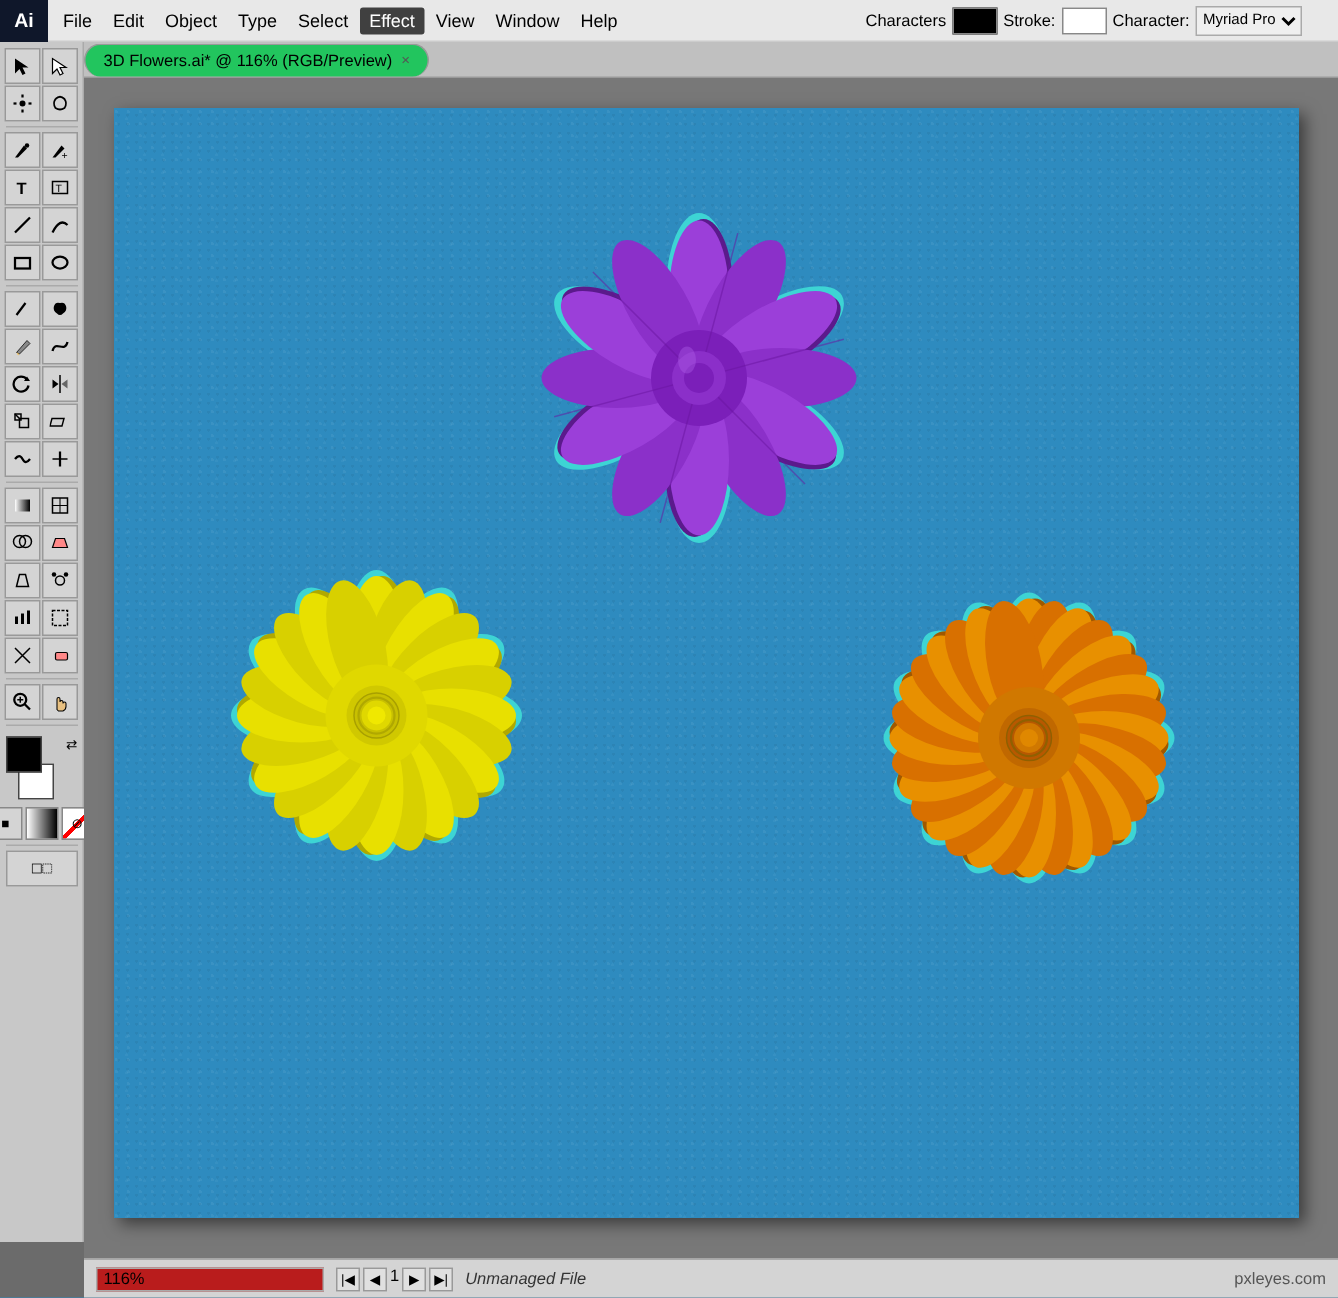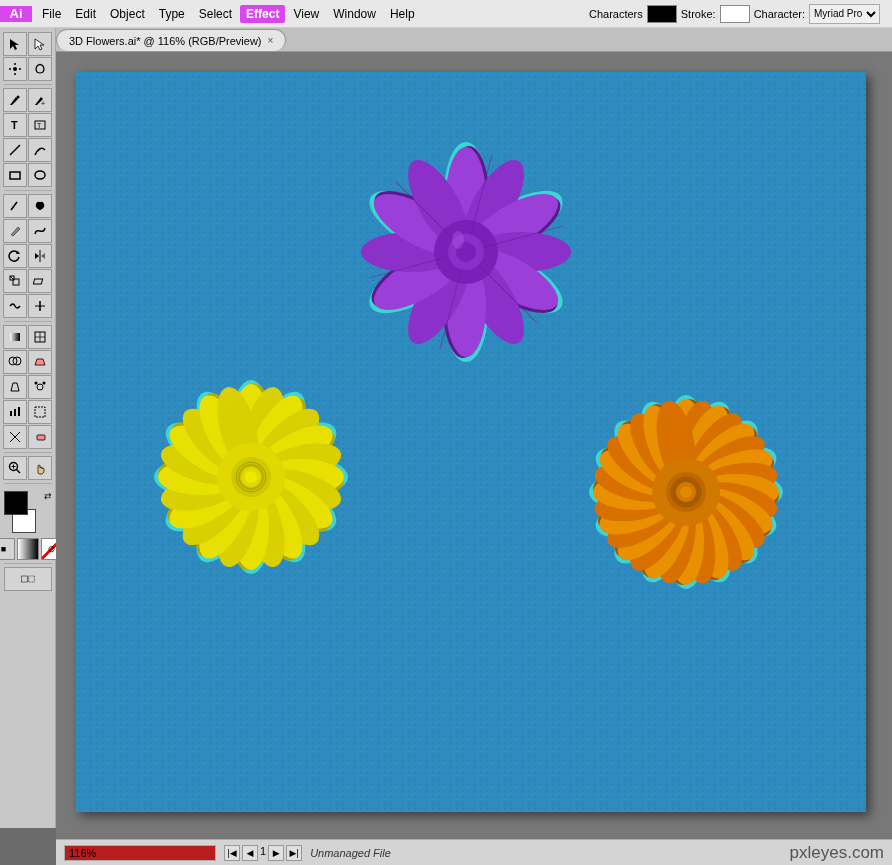--- a/index.html
+++ b/index.html
@@ -10,47 +10,47 @@
       height: 28px;
       background: #e8e8e8;
       display: flex;
       align-items: center;
       border-bottom: 1px solid #ccc;
       font-size: 12px;
       color: #000;
     }
     #menubar .ai-logo {
       width: 32px;
-      height: 16px;
-      background: #d946ef;
+      height: 28px;
+      background: #0f172a;
       display: flex;
       align-items: center;
       justify-content: center;
       color: white;
       font-weight: bold;
       font-size: 13px;
       flex-shrink: 0;
     }
     #menubar .menu-items {
       display: flex;
       gap: 2px;
       padding: 0 4px;
     }
     #menubar .menu-item {
       padding: 2px 6px;
       cursor: pointer;
       border-radius: 2px;
     }
-    #menubar .menu-item.active { background: #d946ef; color: white; font-weight: bold; }
+    #menubar .menu-item.active { background: #404040; color: white; }
     .menubar-right {
       margin-left: auto;
       display: flex;
       align-items: center;
       gap: 4px;
-      padding-right: 12px;
+      padding-right: 24px;
       font-size: 11px;
     }
     .menubar-right select {
       height: 20px;
       font-size: 10px;
       border: 1px solid #aaa;
     }
     .color-swatch-mini {
       width: 30px; height: 18px; background: #000; border: 1px solid #888;
     }
@@ -155,21 +155,21 @@
       padding: 0 12px;
       background: #e0e0e0;
       border: 1px solid #999;
       border-bottom: none;
       display: flex;
       align-items: center;
       font-size: 11px;
       cursor: pointer;
       gap: 6px;
     }
-    .tab.active { background: #e5e5e5; border-radius: 11px; }
+    .tab.active { background: #22c55e; border-radius: 11px; }
     .tab-close {
       font-size: 10px;
       color: #555;
       cursor: pointer;
     }
 
     
     #canvas-area {
       position: absolute;
       top: 52px;
@@ -292,21 +292,21 @@
       border: 1px solid #999;
       background: #e0e0e0;
       font-size: 9px;
       cursor: pointer;
       display: flex; align-items: center; justify-content: center;
     }
     .status-page { font-size: 11px; }
     .status-file { font-size: 11px; color: #333; font-style: italic; }
     .watermark {
       margin-left: auto;
-      font-size: 17px;
+      font-size: 11px;
       color: #555;
     }
   </style>
 </head>
 <body>
 
 <div id="menubar">
   <div class="ai-logo">Ai</div>
   <div class="menu-items">
     <span class="menu-item">File</span>

